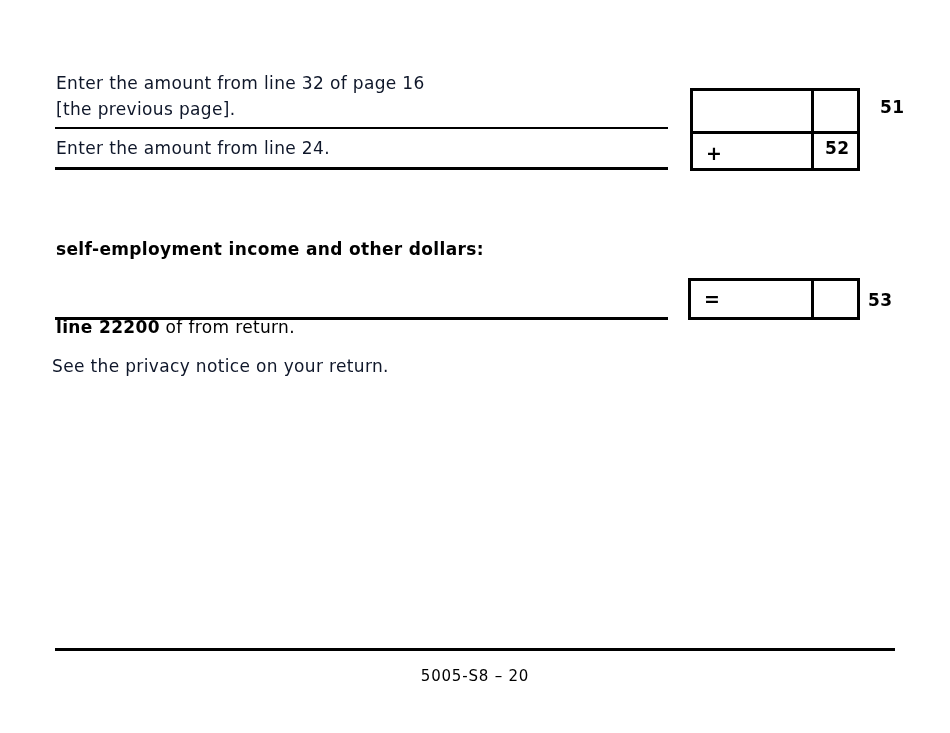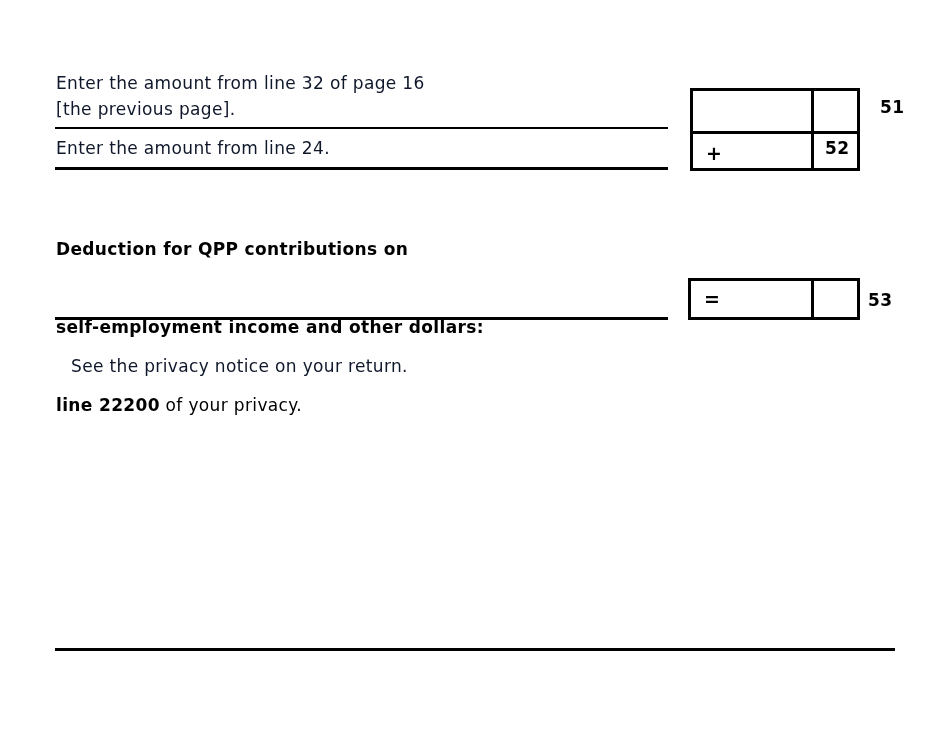--- a/index.html
+++ b/index.html
@@ -143,34 +143,34 @@
       </div>
       <div class="cents"></div>
     </div>
   </div>
 
   <div class="boxnum" style="left:868px; top:99px;margin-left:12px;">51</div>
 
   <div class="boxnum" style="left:825px; top:140px;">52</div>
 
   <div class="block" style="left:56px; top:184px;">
-    <span class="ln bold">Deduction for QPP contributions on</span>
     <span class="ln bold">self-employment income and other dollars:</span>
-    <span class="ln"><span class="bold">line 22200</span><span> of your privacy.</span></span>
+    <span class="ln"><span class="bold">line 22200</span><span> of from return.</span></span>
   </div>
 
   <div class="rule thick" style="left:55px; top:317px; width:613px;"></div>
 
   <div class="amtbox" style="left:688px; top:278px; width:172px; height:42px;">
     <div class="dollars">
       <span class="op">=</span>
     </div>
     <div class="cents"></div>
   </div>
 
   <div class="boxnum" style="left:868px; top:292px;">53</div>
 
-  <div class="txt" style="left:71px; top:353px;">See the privacy notice on your return.</div>
+  <div class="txt" style="left:52px; top:353px;">See the privacy notice on your return.</div>
 
   <div class="rule thick" style="left:55px; top:648px; width:840px;"></div>
 
+  <div class="footer-code" style="left:0; top:667px; width:950px; text-align:center;">5005-S8 – 20</div>
 
 </div>
 
 </body></html>

